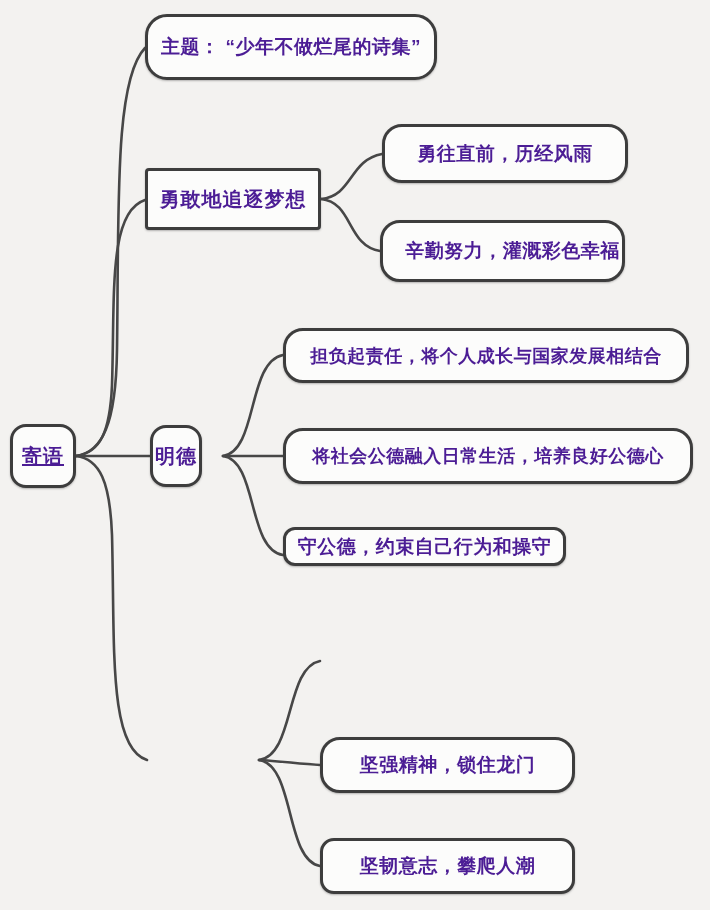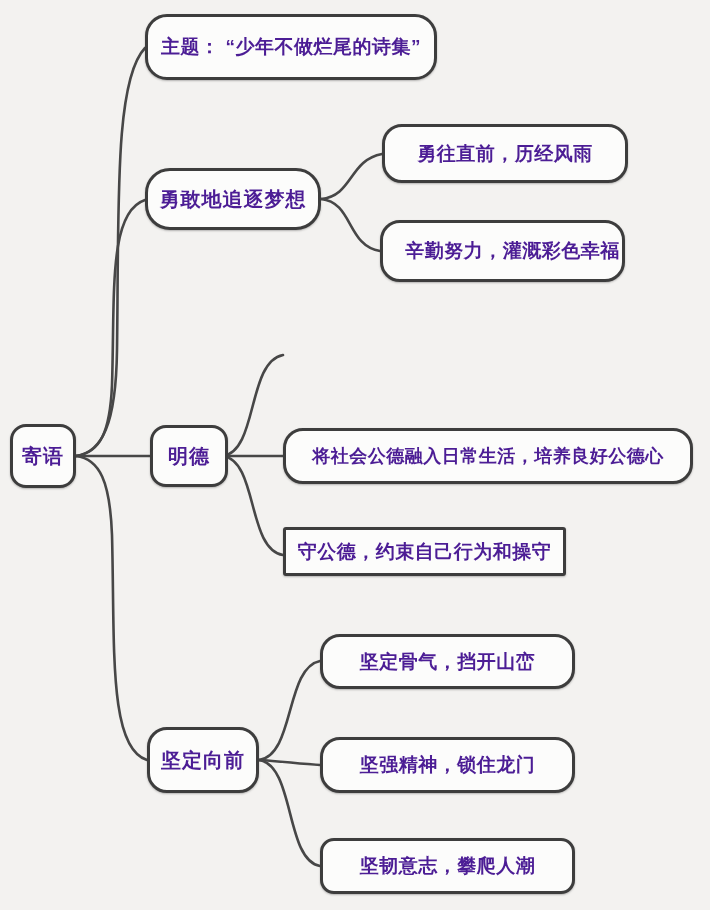--- a/index.html
+++ b/index.html
@@ -67,38 +67,37 @@
 
     <path d="M 223 456 C 258 451, 247 362, 283 355"></path>
     <path d="M 223 456 C 243 456, 263 456, 283 456"></path>
     <path d="M 223 456 C 258 461, 247 549, 283 555"></path>
 
     <path d="M 259 760 C 295 755, 285 668, 320 661"></path>
     <path d="M 259 760 C 280 761, 300 764, 320 765"></path>
     <path d="M 259 760 C 295 765, 285 860, 320 866"></path>
   </svg>
 
-  <div class="node rootn" style="left:10px; top:424px; width:66px; height:64px;">寄语</div>
+  <div class="node rootn" style="left:10px; top:424px; width:66px; height:64px;text-decoration:underline;">寄语</div>
 
   <div class="node mid" style="left:145px; top:14px; width:292px; height:66px; border-radius:22px;">主题： “少年不做烂尾的诗集”</div>
 
-  <div class="node" style="left:145px; top:168px; width:176px; height:62px; border-radius:25px;">勇敢地追逐梦想</div>
+  <div class="node" style="left:145px; top:168px; width:176px; height:62px; border-radius:4px;">勇敢地追逐梦想</div>
 
   <div class="node mid" style="left:382px; top:124px; width:246px; height:59px; border-radius:20px;">勇往直前，历经风雨</div>
 
   <div class="node mid" style="left:380px; top:220px; width:245px; height:62px; border-radius:20px;padding-left:20px;">辛勤努力，灌溉彩色幸福</div>
 
-  <div class="node rootn" style="left:150px; top:425px; width:78px; height:62px;">明德</div>
+  <div class="node rootn" style="left:150px; top:425px; width:52px; height:62px;">明德</div>
 
+  <div class="node small" style="left:283px; top:328px; width:406px; height:55px; border-radius:20px;">担负起责任，将个人成长与国家发展相结合</div>
 
   <div class="node small" style="left:283px; top:428px; width:410px; height:56px; border-radius:20px;">将社会公德融入日常生活，培养良好公德心</div>
 
-  <div class="node mid" style="left:283px; top:527px; width:283px; height:49px; border-radius:3px;">守公德，约束自己行为和操守</div>
+  <div class="node mid" style="left:283px; top:527px; width:283px; height:39px; border-radius:12px;">守公德，约束自己行为和操守</div>
 
-  <div class="node" style="left:147px; top:727px; width:112px; height:66px; border-radius:20px;">坚定向前</div>
 
-  <div class="node mid" style="left:320px; top:634px; width:255px; height:55px; border-radius:20px;">坚定骨气，挡开山峦</div>
 
   <div class="node mid" style="left:320px; top:737px; width:255px; height:56px; border-radius:20px;">坚强精神，锁住龙门</div>
 
   <div class="node mid" style="left:320px; top:838px; width:255px; height:56px; border-radius:14px;">坚韧意志，攀爬人潮</div>
 
 </div>
 
 </body></html>

